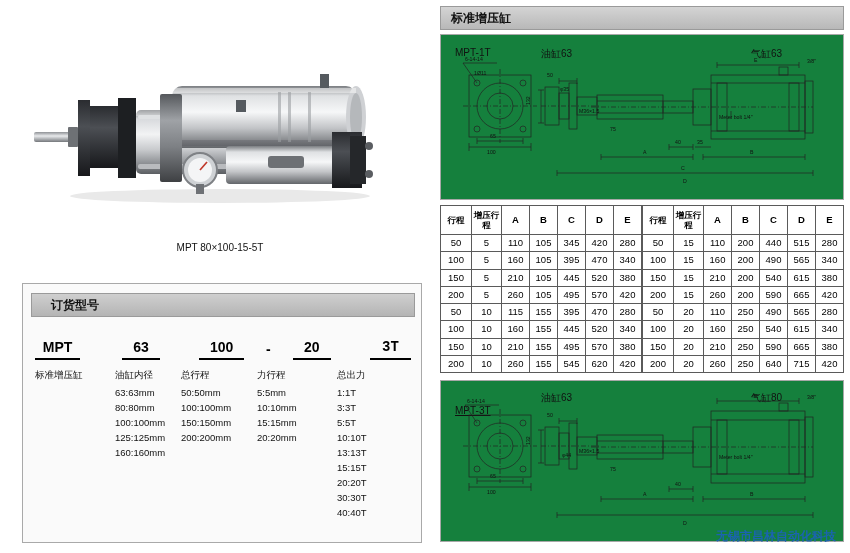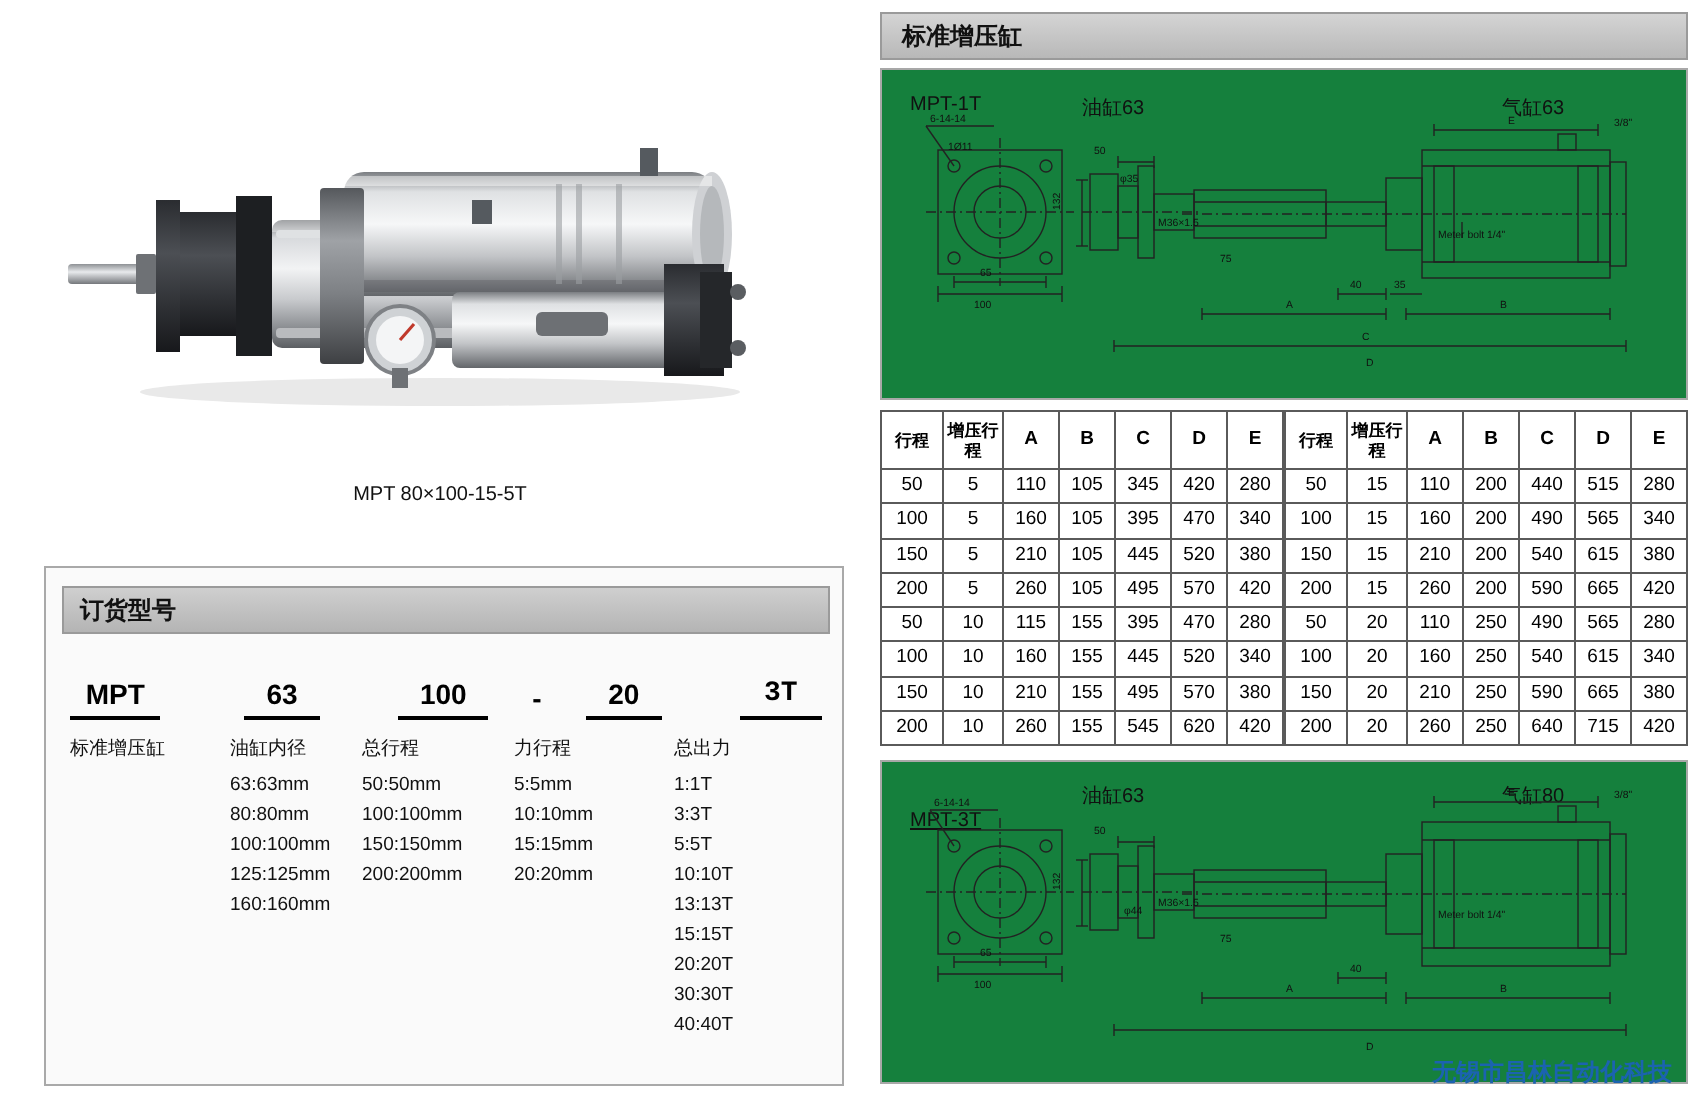--- a/index.html
+++ b/index.html
@@ -97,21 +97,21 @@
     position: absolute;
     left: 8px;
     top: 9px;
     width: 382px;
     height: 22px;
     background: linear-gradient(to bottom, #cfcfcf, #b4b4b4);
     border: 1px solid #9a9a9a;
   }
   .order-title-text {
     position: absolute;
-    left: 8px;
+    left: 19px;
     top: 3px;
     font-size: 12px;
     font-weight: bold;
     color: #111;
   }
   .order-table {
     position: absolute;
     left: 12px;
     top: 50px;
     width: 376px;

